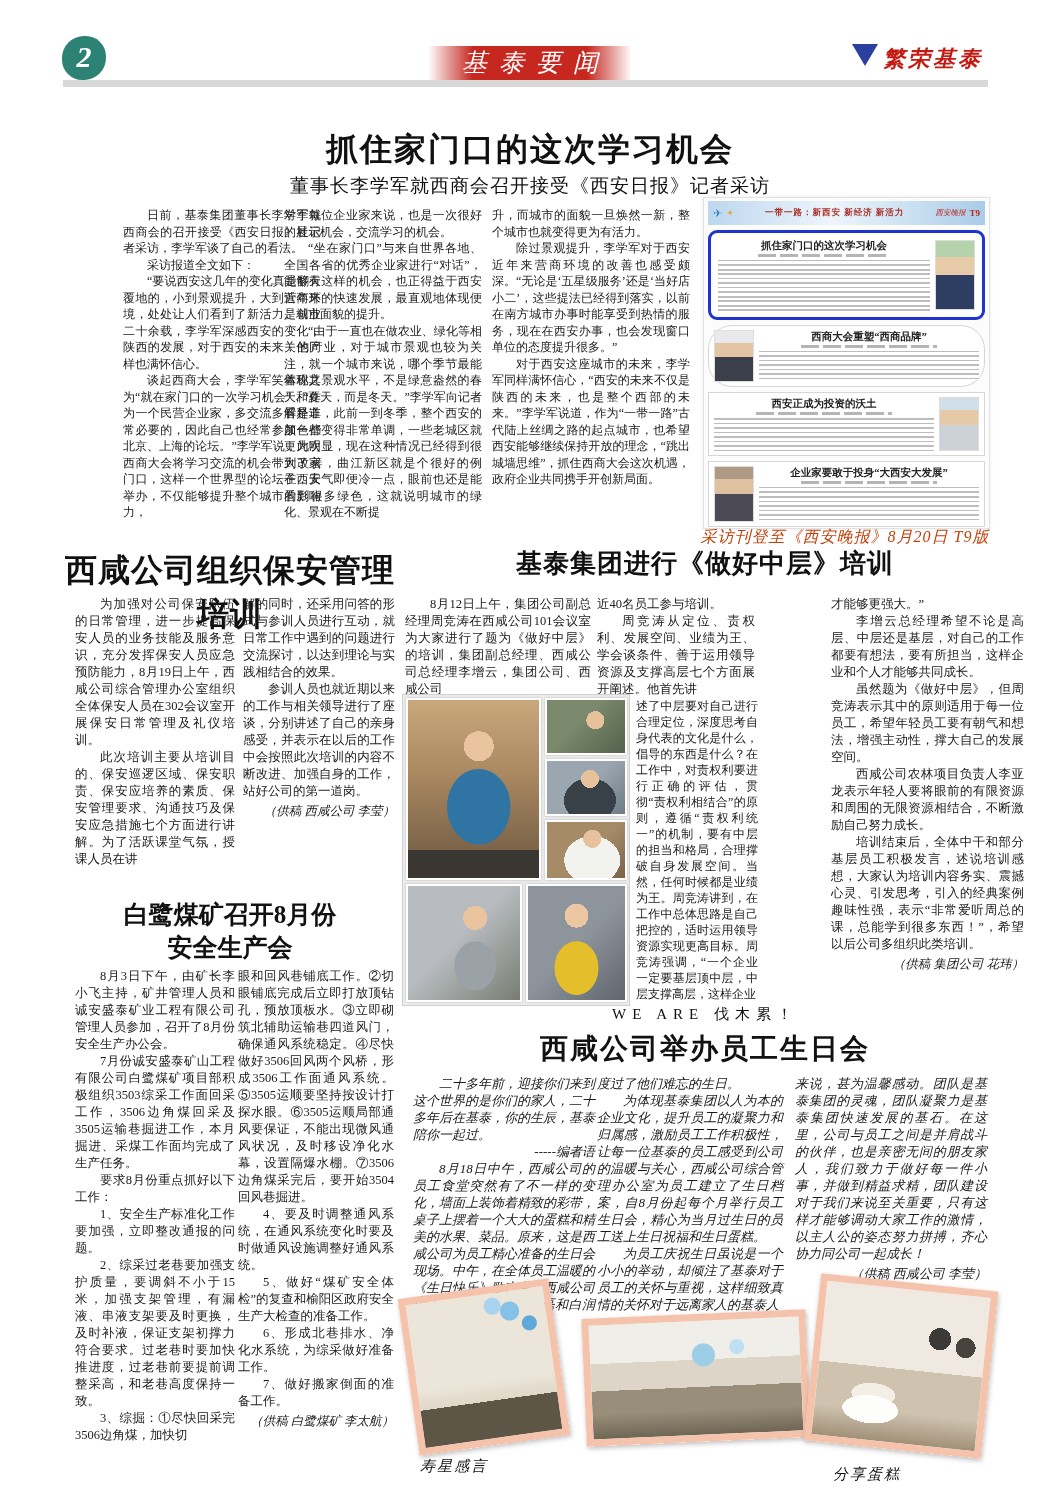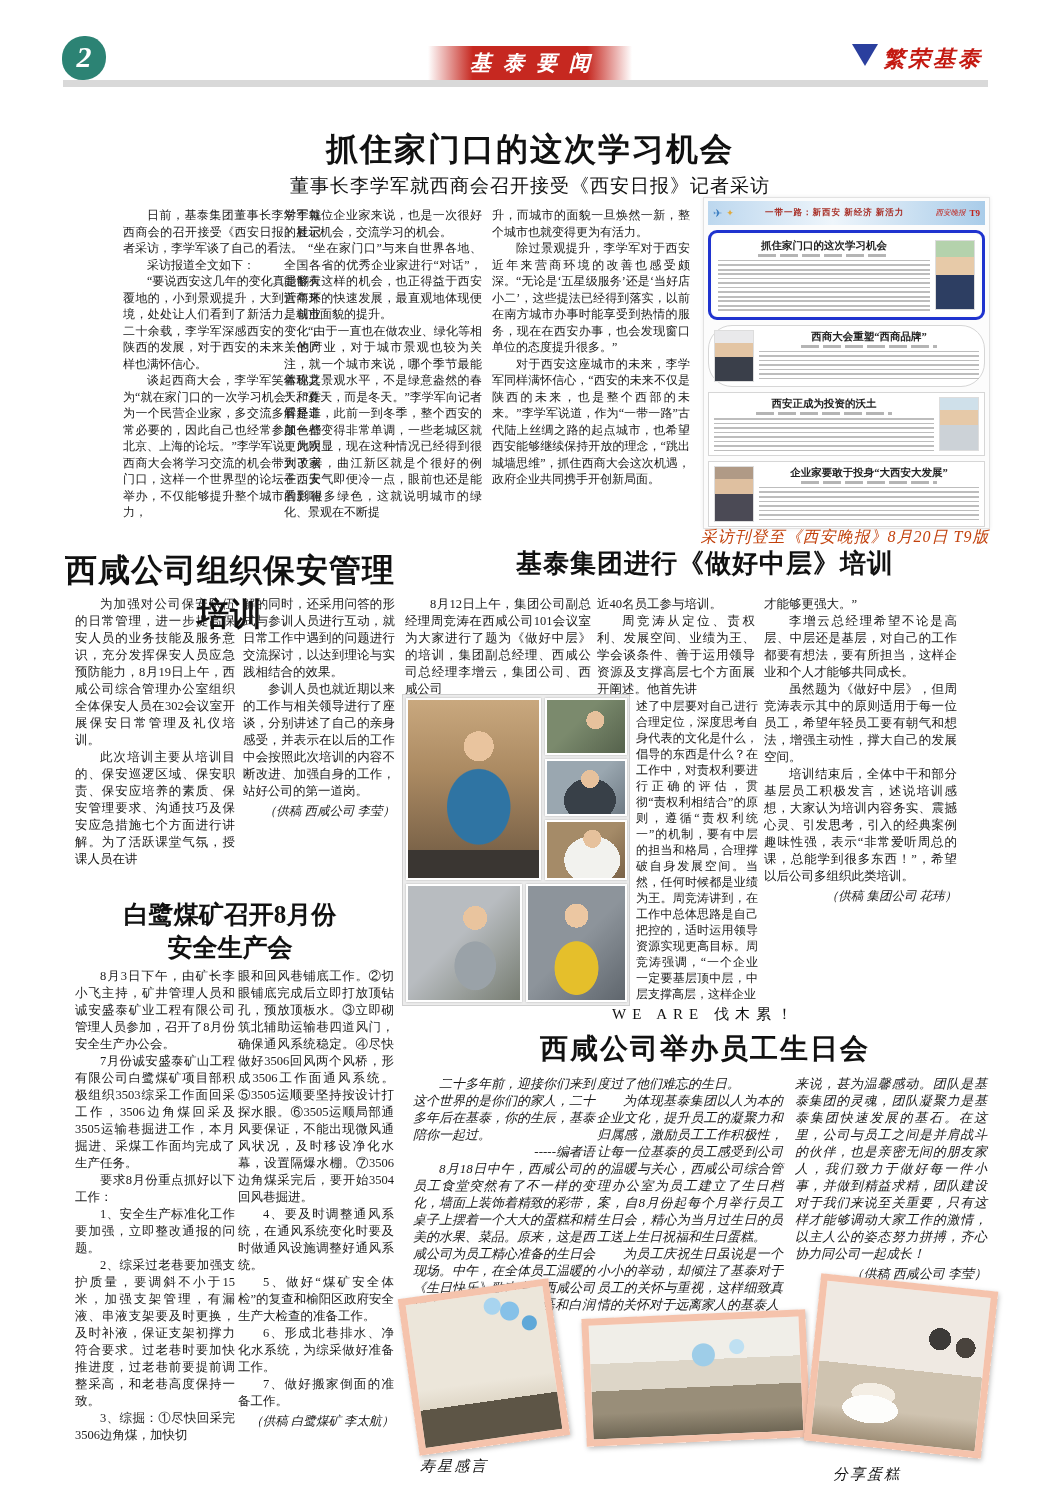--- a/index.html
+++ b/index.html
@@ -5,21 +5,21 @@
   * { box-sizing: border-box; margin: 0; padding: 0; }
   body { background:#ffffff; font-family:"Liberation Serif","DejaVu Serif",serif; }
   #canvas { position:relative; width:1052px; height:1489px; margin:0 auto; background:#fff; overflow:hidden; }
 
   
   .pagenum { position:absolute; left:62px; top:36px; width:44px; height:44px;
     background:#2c8374; border-radius:50% 46% 50% 46%; color:#fff;
     font-size:30px; font-weight:bold; font-style:italic; text-align:center; line-height:42px; }
   .secbanner { position:absolute; left:428px; top:46px; width:204px; height:34px;
     background:linear-gradient(90deg, rgba(198,40,32,0) 0%, #c62820 22%, #c62820 78%, rgba(198,40,32,0) 100%);
-    color:#fff; font-size:21px; font-weight:bold; text-align:center; line-height:34px; letter-spacing:12px;
+    color:#fff; font-size:25px; font-weight:normal; text-align:center; line-height:34px; letter-spacing:12px;
     text-indent:12px; font-style:italic; }
   .brand { position:absolute; left:852px; top:44px; display:flex; align-items:flex-start; gap:5px; }
   .brand .tri { width:0; height:0; border-left:13px solid transparent; border-right:13px solid transparent;
     border-top:22px solid #2a3f9e; position:relative; }
   .brand .bname { color:#c41a12; font-size:22px; font-weight:bold; font-style:italic; letter-spacing:3px; }
   .graybar { position:absolute; left:63px; top:80px; width:925px; height:7px; background:#d9d9d9; }
 
   
   .h-title { position:absolute; text-align:center; font-weight:bold; color:#111; }
   .col { position:absolute; font-size:12.5px; line-height:17px; color:#1a1a1a;
@@ -200,24 +200,25 @@
   <div class="col" style="left:405px; top:596px; width:186px;">
       <p>8月12日上午，集团公司副总经理周竞涛在西咸公司101会议室为大家进行了题为《做好中层》的培训，集团副总经理、西咸公司总经理李增云，集团公司、西咸公司</p>
     </div>
   <div class="col" style="left:597px; top:596px; width:158px;">
       <p class="cont">近40名员工参与培训。</p>
       <p>周竞涛从定位、责权利、发展空间、业绩为王、学会谈条件、善于运用领导资源及支撑高层七个方面展开阐述。他首先讲</p>
     </div>
   <div class="col" style="left:636px; top:698px; width:122px; font-size:12px; line-height:16px;">
       <p class="cont">述了中层要对自己进行合理定位，深度思考自身代表的文化是什么，倡导的东西是什么？在工作中，对责权利要进行正确的评估，贯彻“责权利相结合”的原则，遵循“责权利统一”的机制，要有中层的担当和格局，合理撑破自身发展空间。当然，任何时候都是业绩为王。周竞涛讲到，在工作中总体思路是自己把控的，适时运用领导资源实现更高目标。周竞涛强调，“一个企业一定要基层顶中层，中层支撑高层，这样企业</p>
     </div>
-  <div class="col" style="left:764px; top:596px; width:193px;">
+  <div class="col" style="left:831px; top:596px; width:193px;">
       <p class="cont">才能够更强大。”</p>
       <p>李增云总经理希望不论是高层、中层还是基层，对自己的工作都要有想法，要有所担当，这样企业和个人才能够共同成长。</p>
       <p>虽然题为《做好中层》，但周竞涛表示其中的原则适用于每一位员工，希望年轻员工要有朝气和想法，增强主动性，撑大自己的发展空间。</p>
+      <p>西咸公司农林项目负责人李亚龙表示年轻人要将眼前的有限资源和周围的无限资源相结合，不断激励自己努力成长。</p>
       <p>培训结束后，全体中干和部分基层员工积极发言，述说培训感想，大家认为培训内容务实、震撼心灵、引发思考，引入的经典案例趣味性强，表示“非常爱听周总的课，总能学到很多东西！”，希望以后公司多组织此类培训。</p>
       <p class="byline">（供稿 集团公司 花玮）</p>
     </div>
 
   <div class="collage">
     <div class="ph ph-speaker"></div>
     <div class="ph ph-s1"></div>
     <div class="ph ph-s2"></div>
     <div class="ph ph-s3"></div>
     <div class="ph ph-mic"></div>

